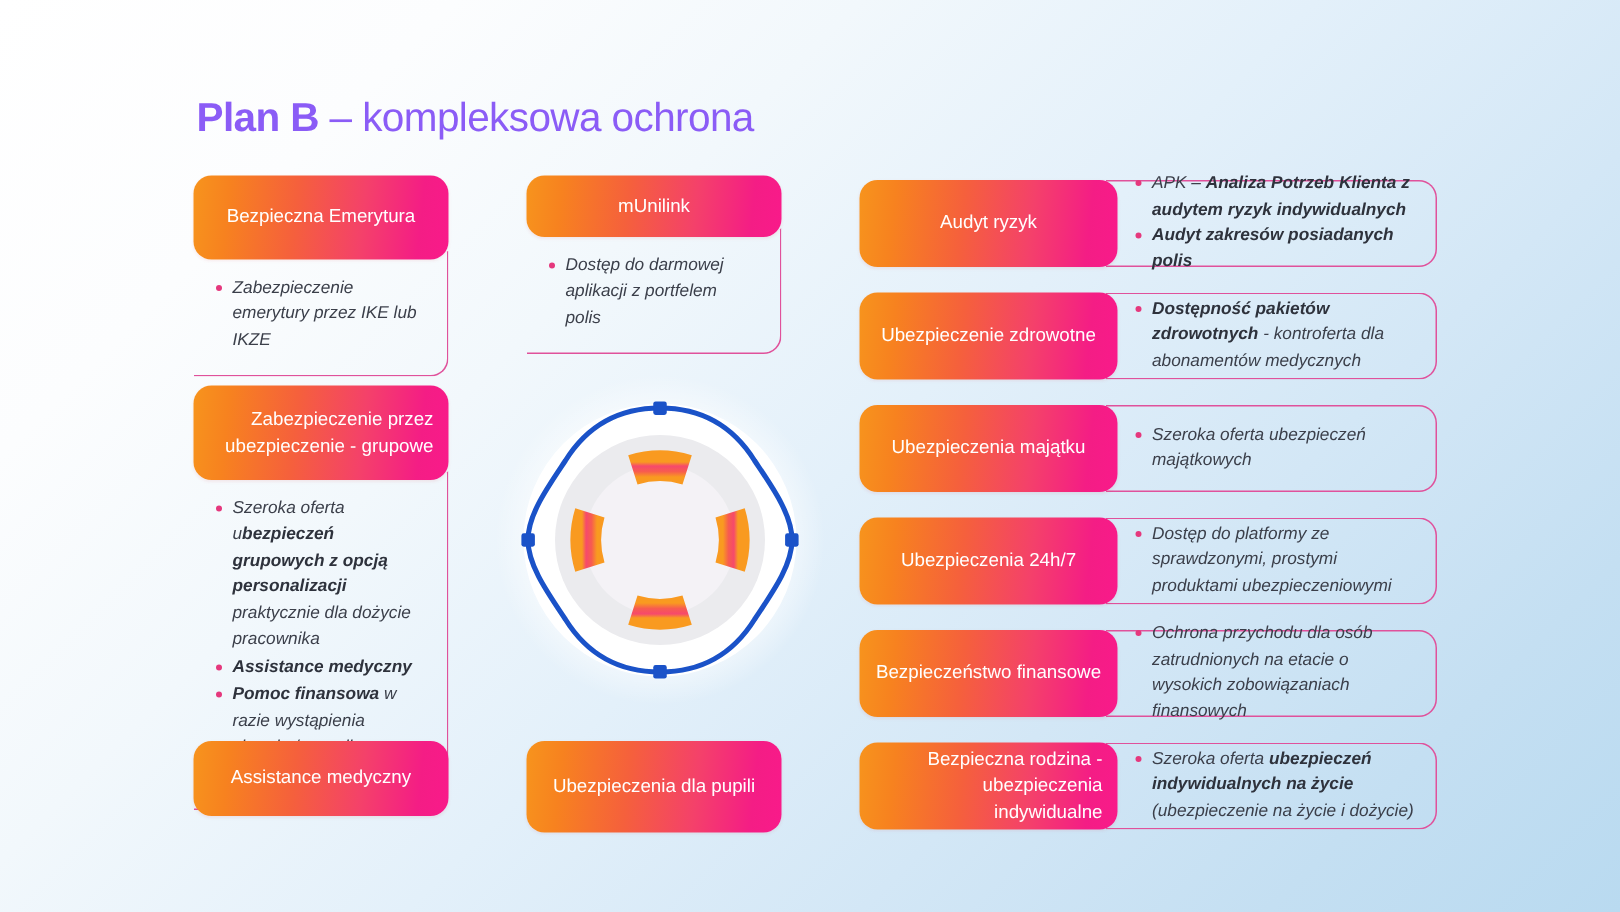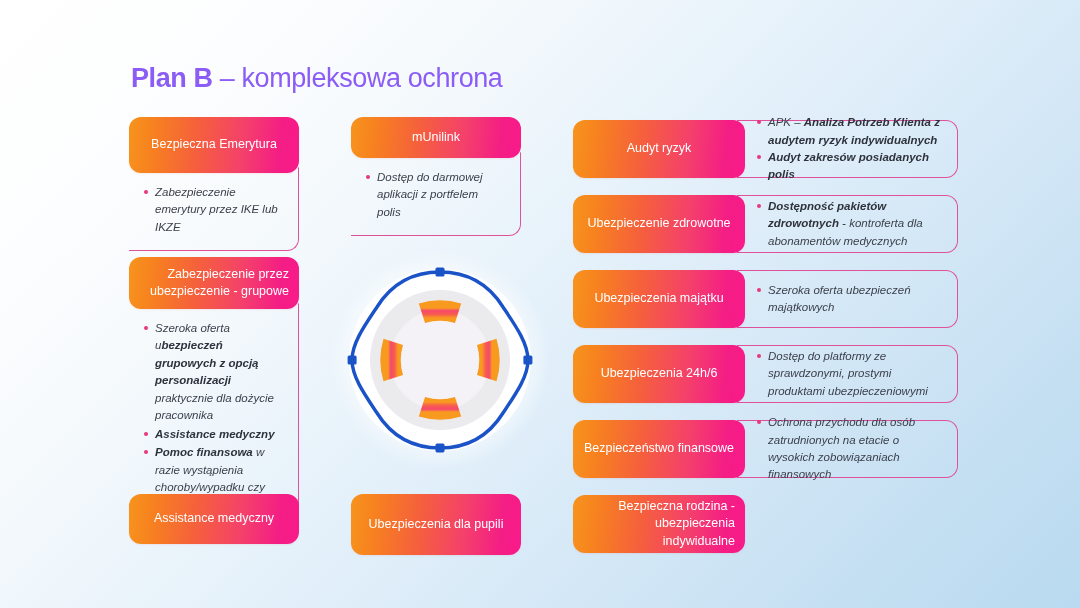--- a/index.html
+++ b/index.html
@@ -121,21 +121,21 @@
   }
 
   
   #card-emerytura      { left: 129px; top: 117px;  width: 170px; }
   #card-emerytura .card-header  { height: 56px; }
 
   #card-munilink       { left: 351px; top: 117px;  width: 170px; }
   #card-munilink .card-header   { height: 41px; }
 
   #card-grupowe        { left: 129px; top: 257px;  width: 170px; }
-  #card-grupowe .card-header    { height: 52px; }
+  #card-grupowe .card-header    { height: 63px; }
 
   #card-assistance     { left: 129px; top: 494px;  width: 170px; }
   #card-assistance .card-header { height: 50px; }
 
   #card-pupile         { left: 351px; top: 494px;  width: 170px; }
   #card-pupile .card-header     { height: 61px; }
 
   
   .card.row {
     display: flex;
@@ -314,34 +314,39 @@
   <div class="card row" id="card-majatku">
     <div class="card-header">Ubezpieczenia majątku</div>
     <div class="card-body">
       <ul class="bullets">
           <li><span>Szeroka oferta ubezpieczeń majątkowych</span></li>
         </ul>
     </div>
   </div>
 
   <div class="card row" id="card-24h">
-    <div class="card-header">Ubezpieczenia 24h/6</div>
+    <div class="card-header">Ubezpieczenia 24h/7</div>
     <div class="card-body">
       <ul class="bullets">
           <li><span>Dostęp do platformy ze sprawdzonymi, prostymi produktami ubezpieczeniowymi</span></li>
         </ul>
     </div>
   </div>
 
   <div class="card row" id="card-finansowe">
     <div class="card-header">Bezpieczeństwo finansowe</div>
     <div class="card-body">
       <ul class="bullets">
           <li><span>Ochrona przychodu dla osób zatrudnionych na etacie o wysokich zobowiązaniach finansowych</span></li>
         </ul>
     </div>
   </div>
 
   <div class="card row" id="card-rodzina">
     <div class="card-header">Bezpieczna rodzina - ubezpieczenia indywidualne</div>
+    <div class="card-body">
+      <ul class="bullets">
+          <li><span>Szeroka oferta </span><b>ubezpieczeń indywidualnych na życie</b><span> (ubezpieczenie na życie i dożycie)</span></li>
+        </ul>
+    </div>
   </div>
 
 </div>
 
 </body></html>

